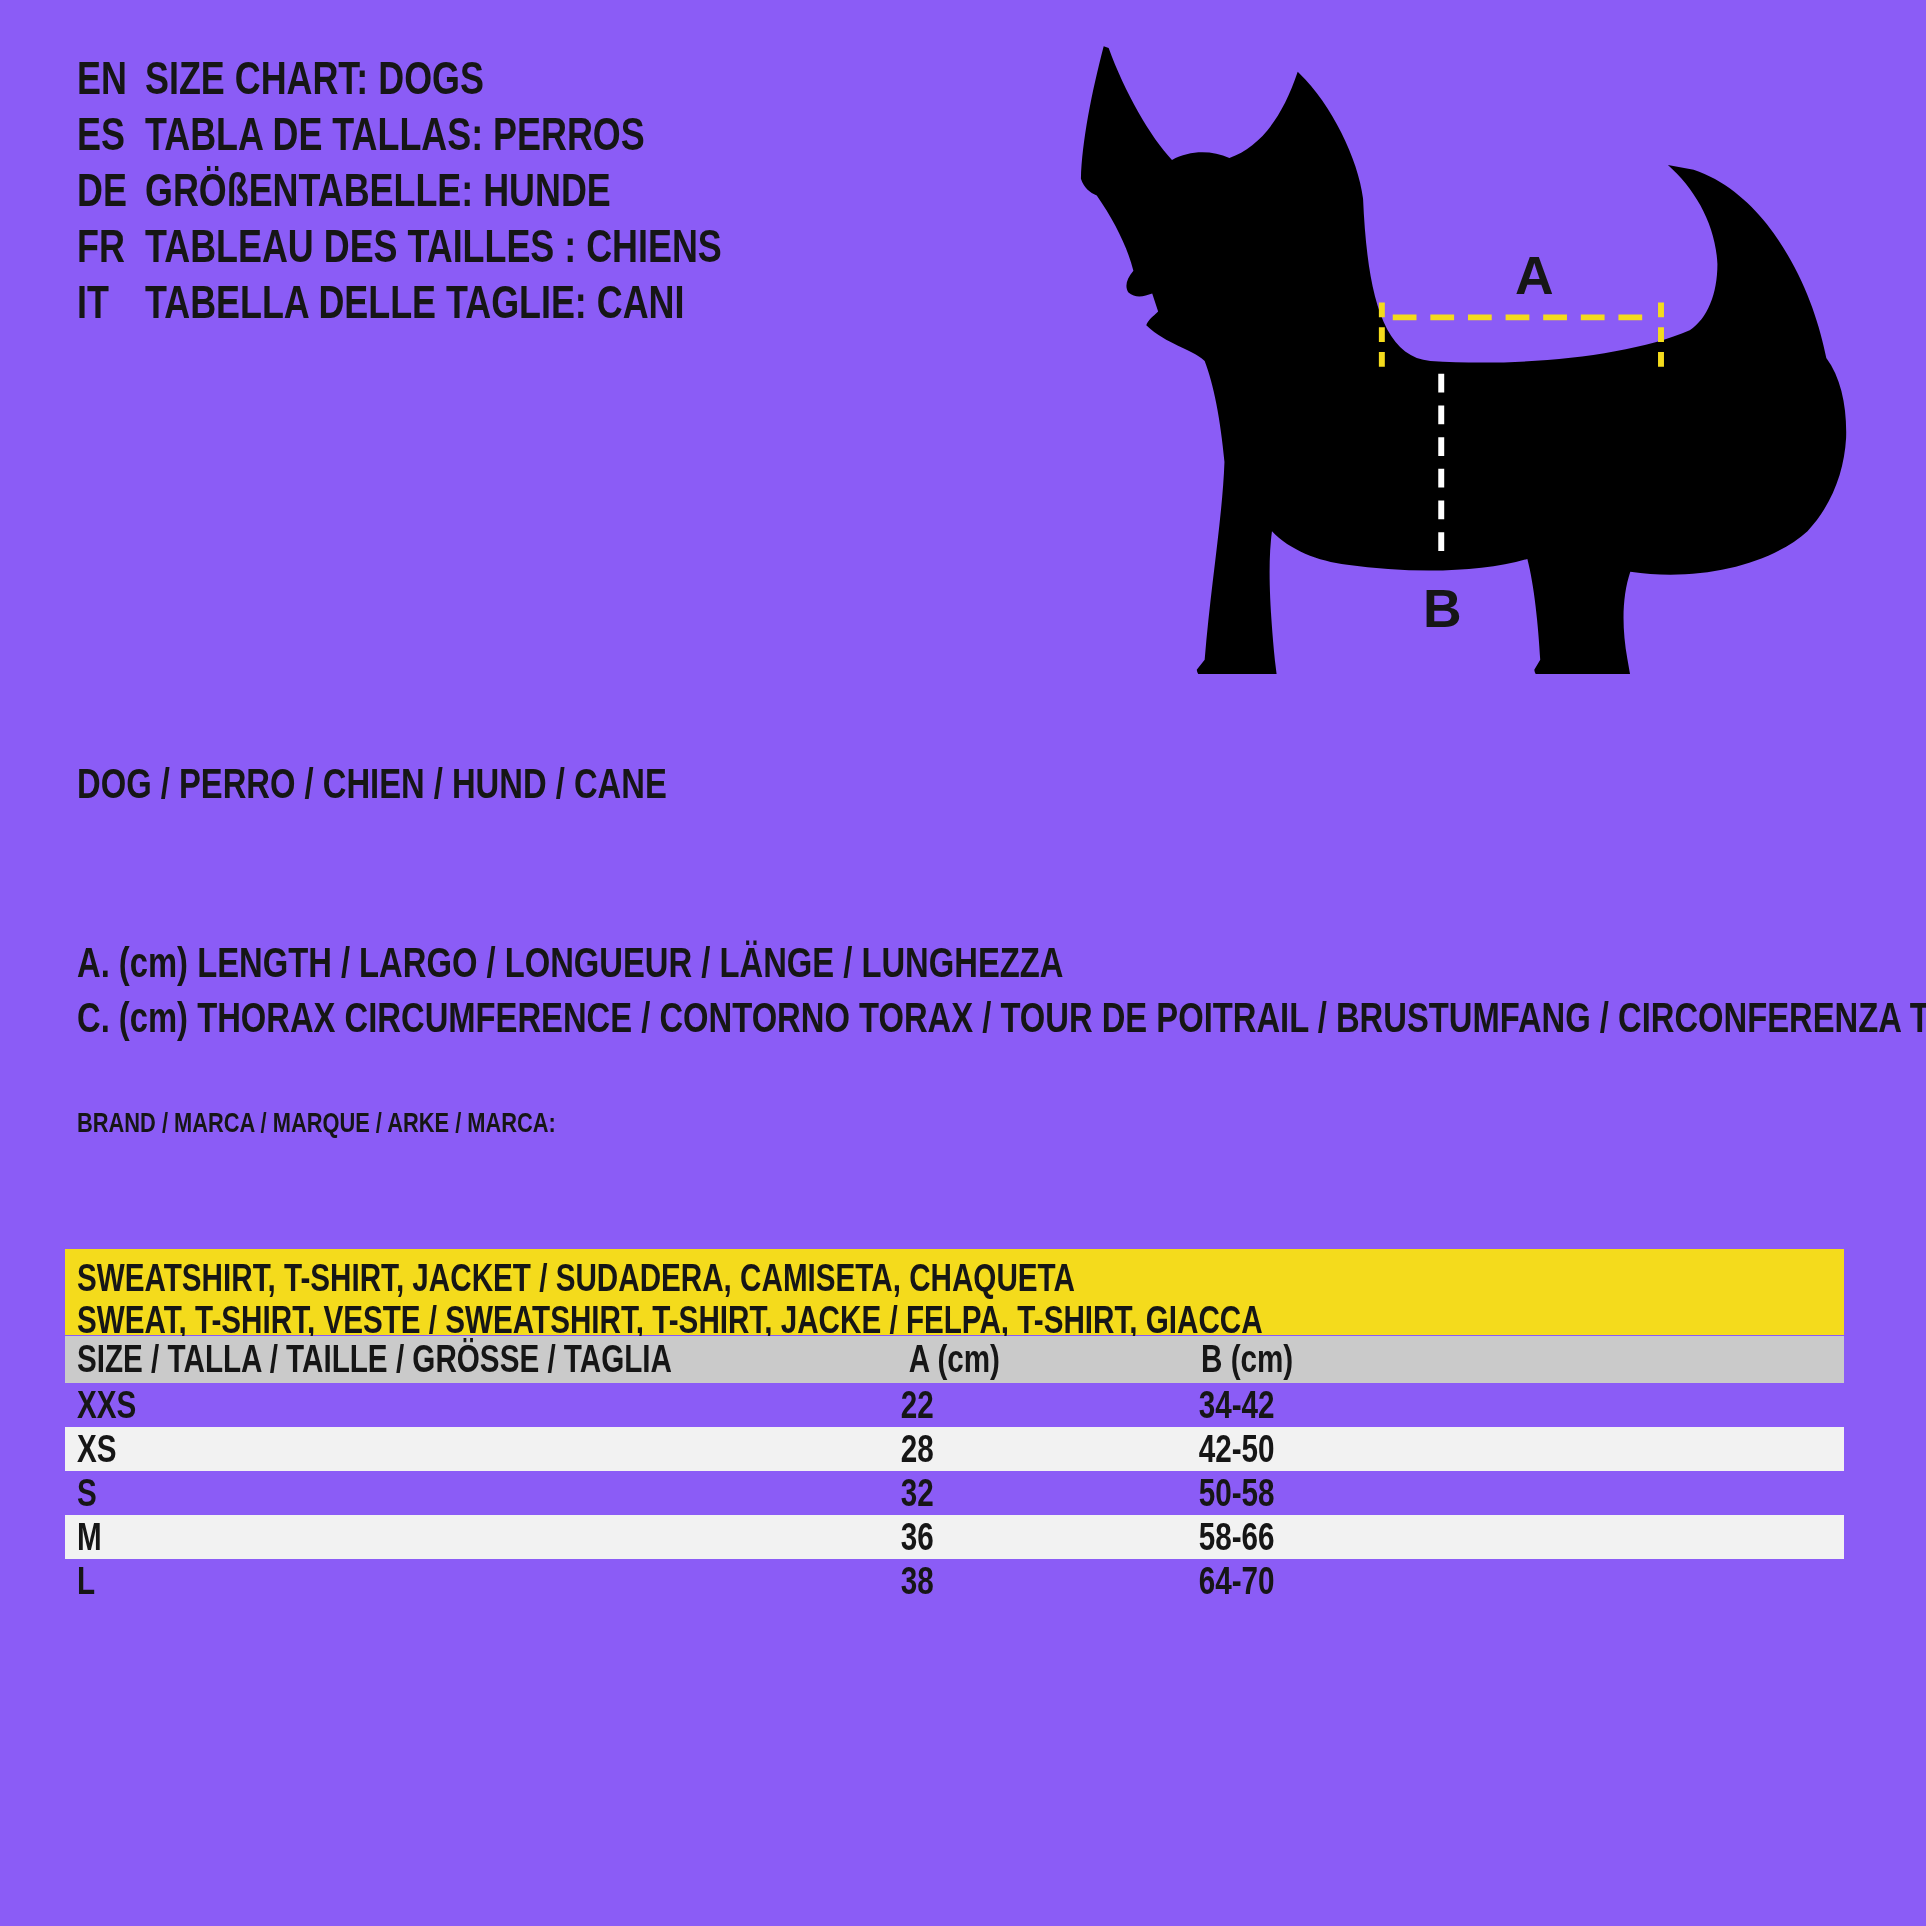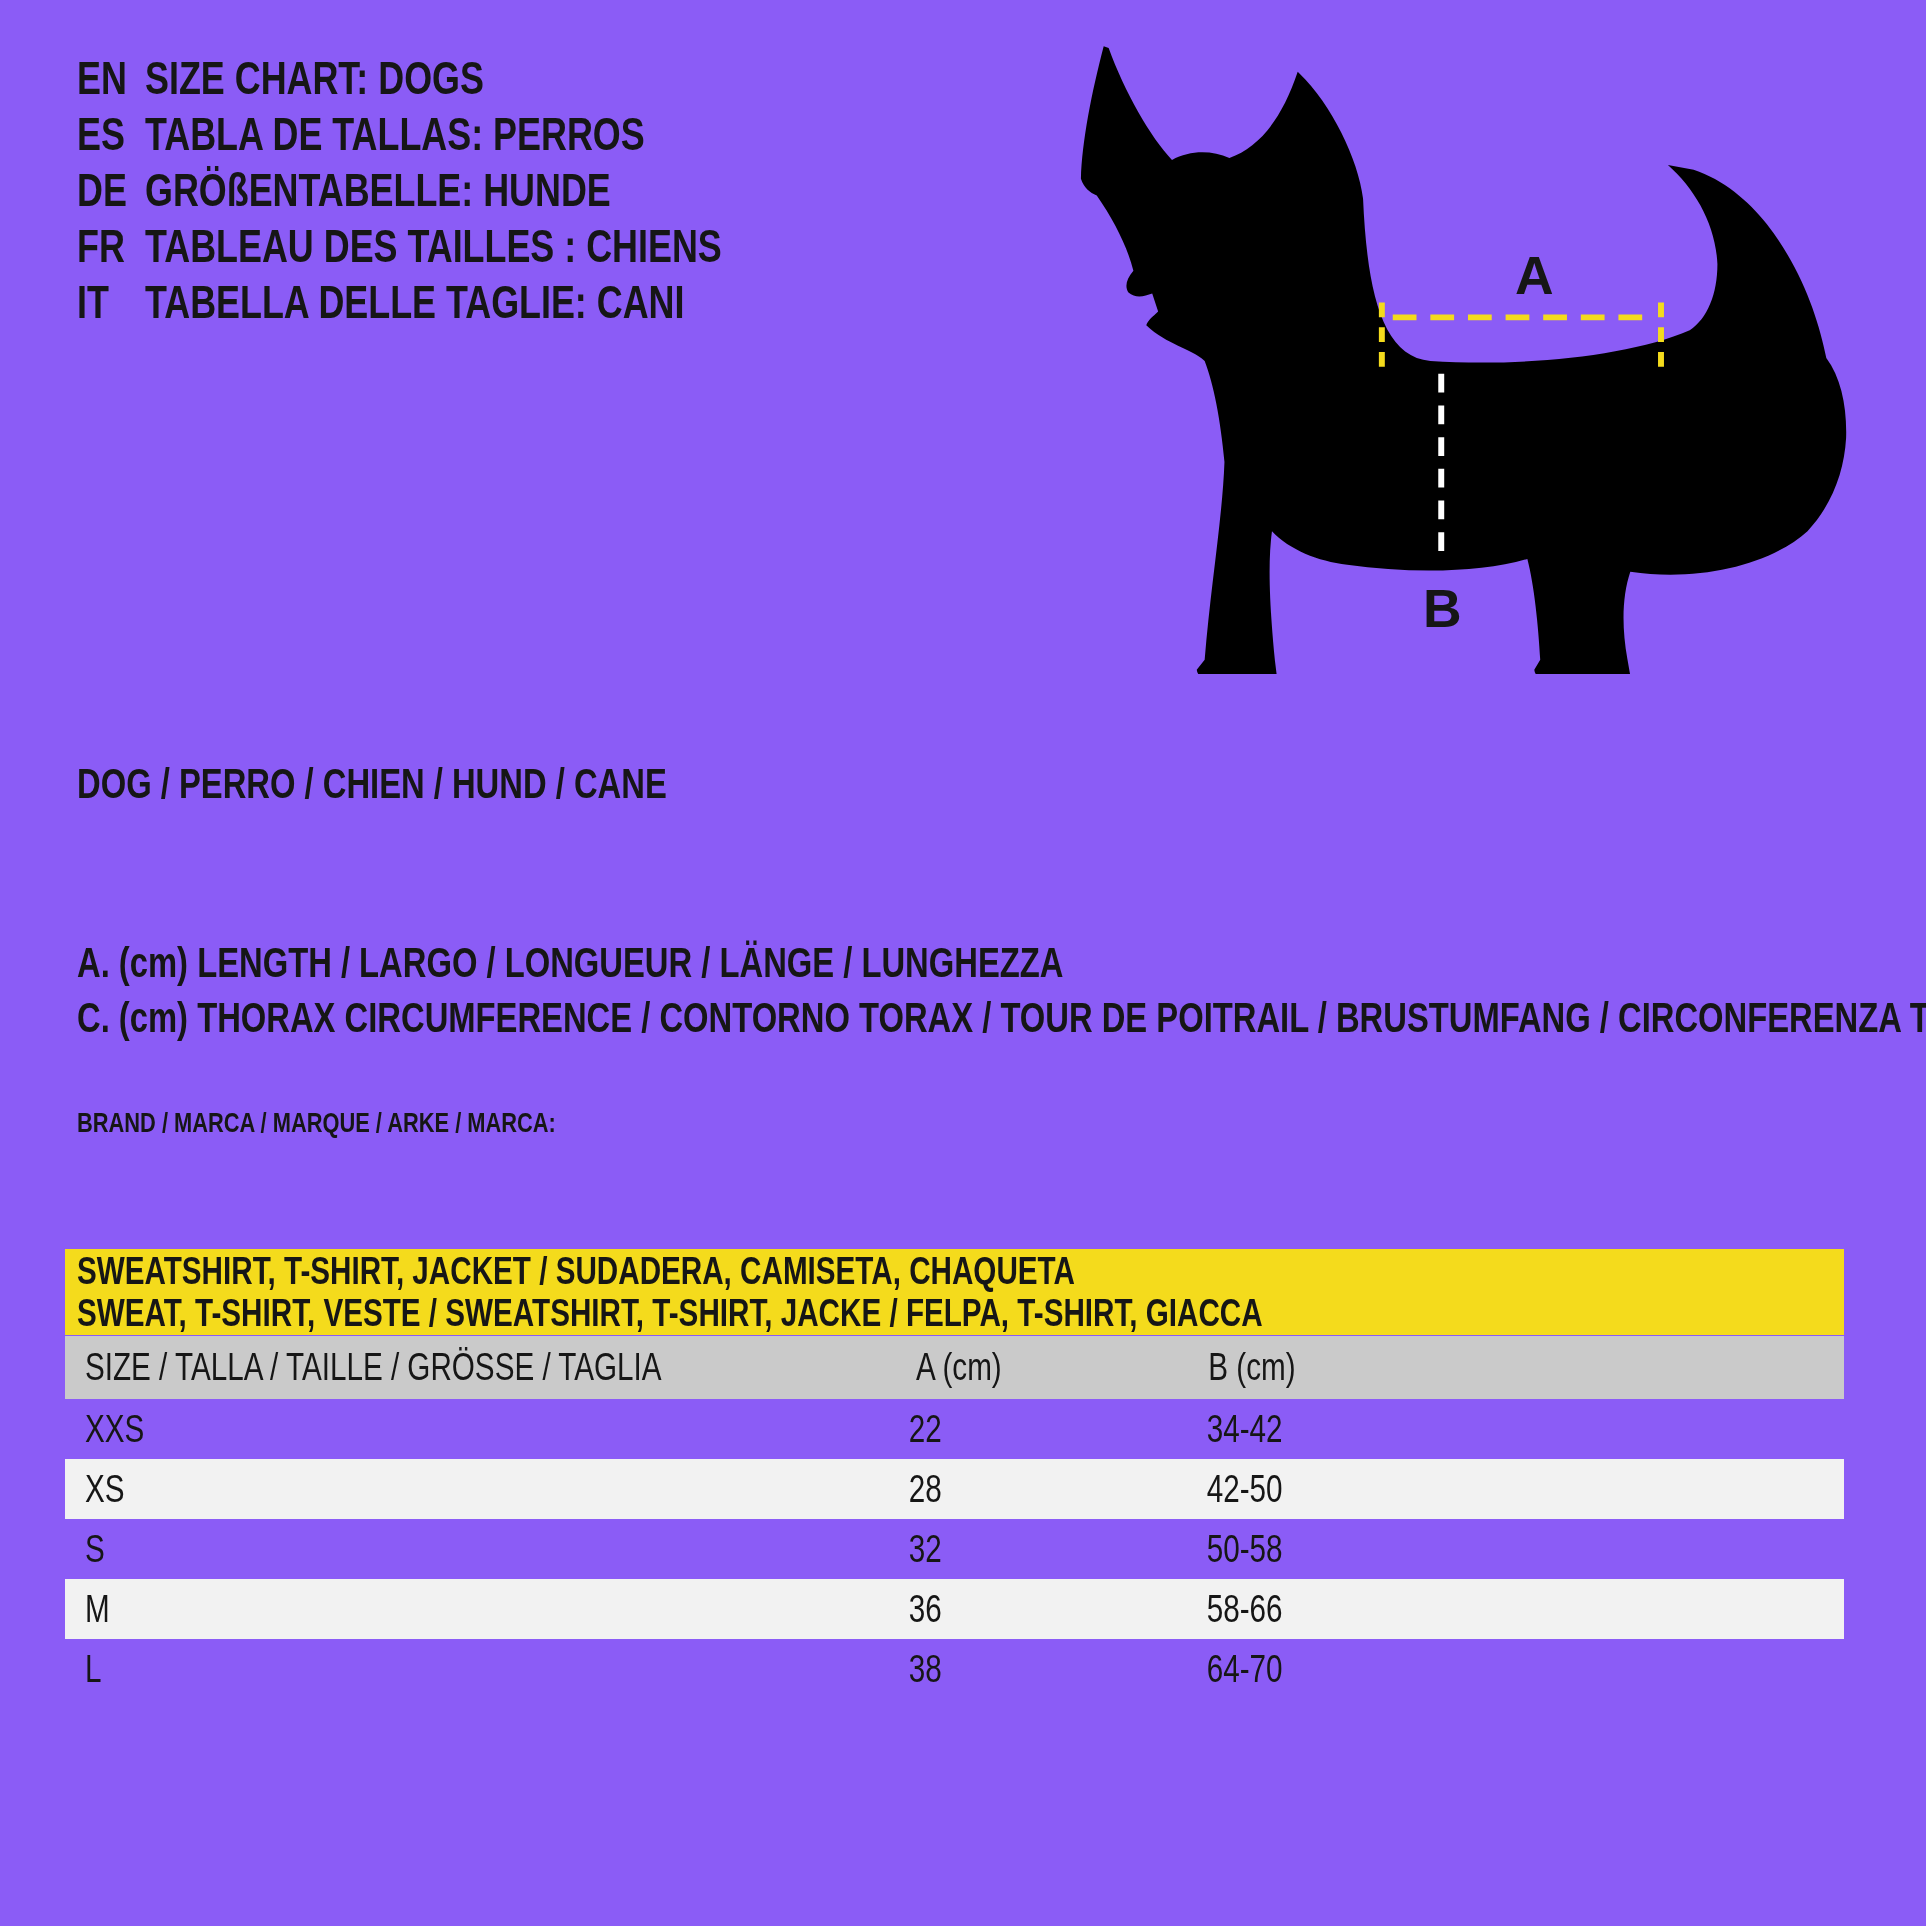--- a/index.html
+++ b/index.html
@@ -33,29 +33,29 @@
   .mlabel{font-family:"Liberation Sans",sans-serif;font-weight:700;font-size:54px;fill:var(--ink);text-anchor:middle;}
 
   .species{position:absolute;left:77px;top:760px;font-size:42px;font-weight:700;}
   .note{position:absolute;left:77px;font-size:42px;font-weight:700;}
   #noteA{top:939px;}
   #noteC{top:994px;}
   .brand{position:absolute;left:77px;top:1107px;font-size:28px;font-weight:700;}
 
   .banner{
     position:absolute;left:65px;top:1249px;width:1779px;height:86px;
-    background:var(--accent);box-sizing:border-box;padding:1px 0 0 12px;
+    background:var(--accent);box-sizing:border-box;padding:8px 0 0 12px;
     font-size:38px;font-weight:700;line-height:42px;
   }
 
   .size-table{
     position:absolute;left:65px;top:1336px;width:1779px;
     border-collapse:collapse;table-layout:fixed;font-size:38px;font-weight:400;
   }
-  .size-table th,.size-table td{padding:8px;font-weight:400;text-align:left;}
+  .size-table th,.size-table td{padding:0;font-weight:700;text-align:left;}
   .size-table thead th{background:var(--header-bg);height:47px;}
   .size-table tbody td{height:44px;}
   .size-table tbody tr:nth-child(even){background:var(--alt-bg);}
   .size-table .c{}
   .size-table th:first-child .cx,.size-table td:first-child .cx{margin-left:12px;}
 </style>
 </head>
 <body>
 
 <div class="page">

